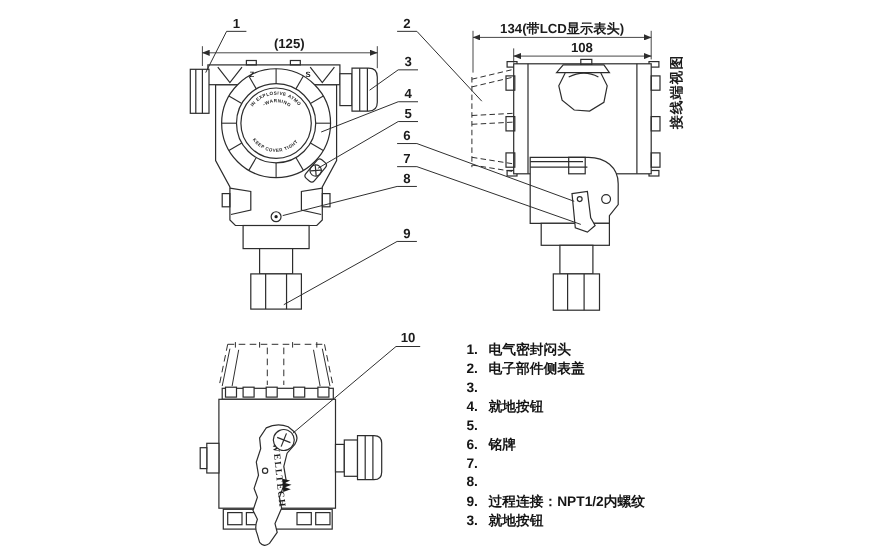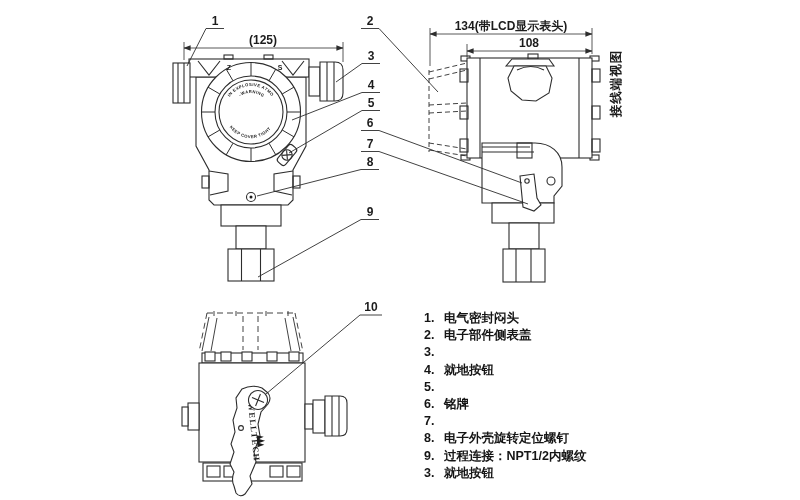--- a/index.html
+++ b/index.html
@@ -311,21 +311,20 @@
       </div>
   <div class="legend-row">
         <span class="legend-num">6.</span>
         <span class="legend-text">铭牌</span>
       </div>
   <div class="legend-row">
         <span class="legend-num">7.</span>
       </div>
   <div class="legend-row">
         <span class="legend-num">8.</span>
-        <span class="legend-text">电子外壳旋转定位螺钉</span>
       </div>
   <div class="legend-row">
         <span class="legend-num">9.</span>
         <span class="legend-text">过程连接：NPT1/2内螺纹</span>
       </div>
   <div class="legend-row">
         <span class="legend-num">3.</span>
         <span class="legend-text">就地按钮</span>
       </div>
 </div>

